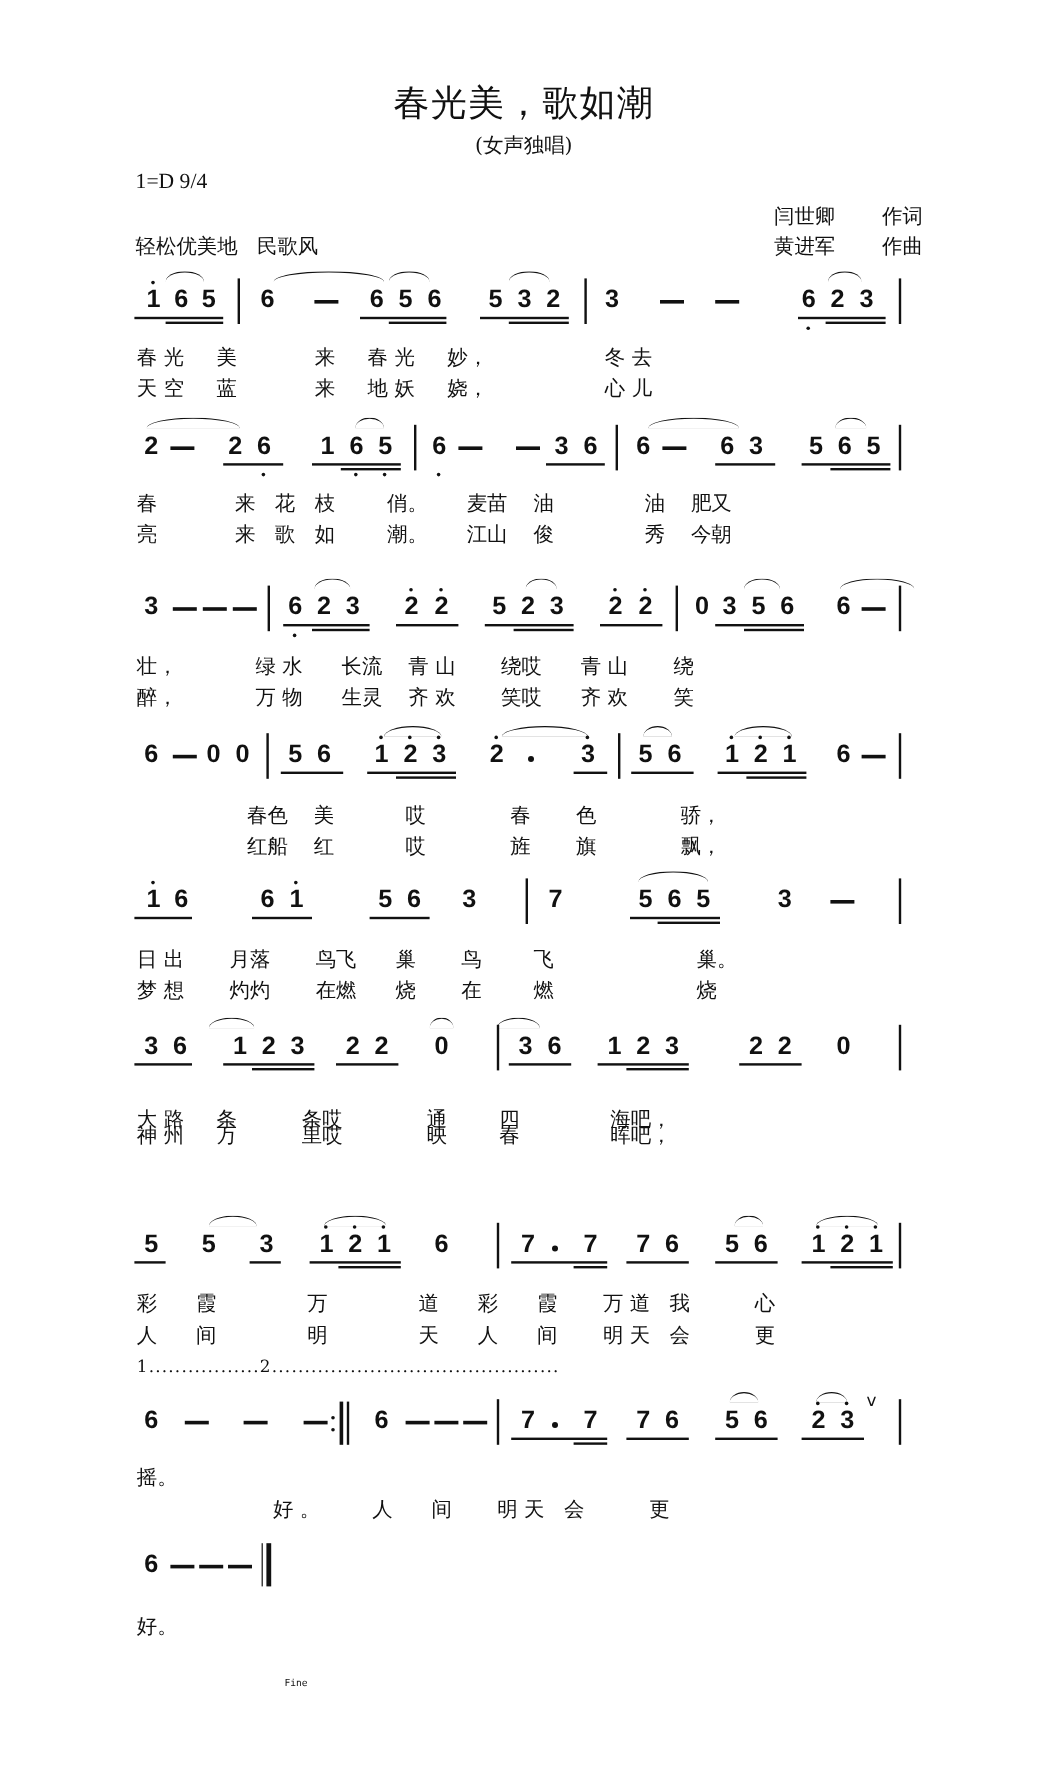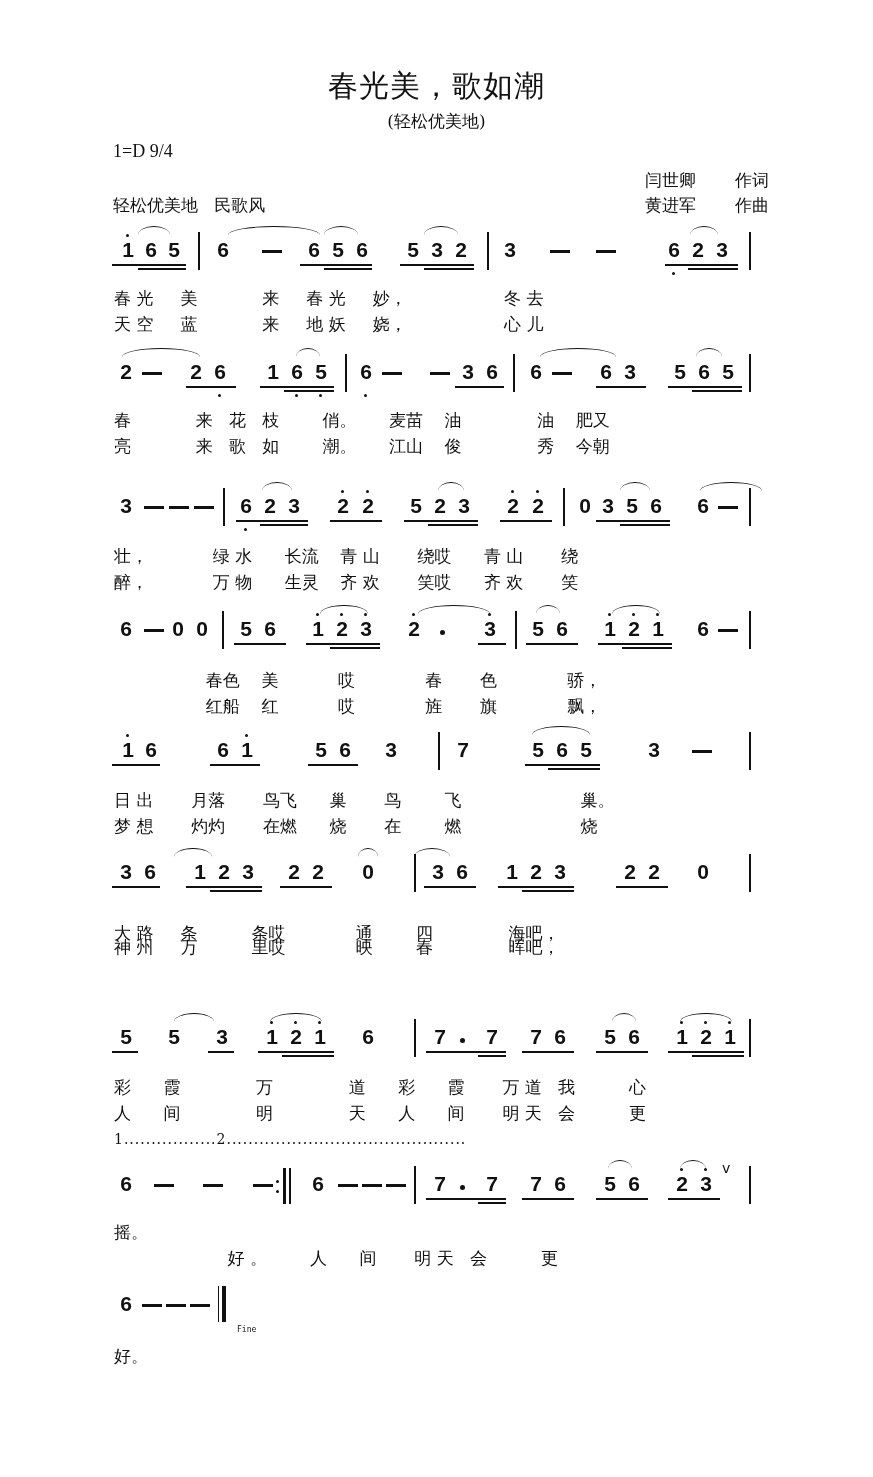--- a/index.html
+++ b/index.html
@@ -21,21 +21,21 @@
   .dot { position:absolute; width:3px; height:3px; background:#111; border-radius:50%; }
   .lyr { position:absolute; font-size:17px; line-height:20px; white-space:pre; }
   .volta { position:absolute; font-size:14px; font-family:"DejaVu Serif",serif; letter-spacing:1px; white-space:pre; }
   .fine { position:absolute; font-size:8px; font-family:"DejaVu Sans Mono",monospace; }
   .breath { position:absolute; font-size:14px; }
 </style>
 </head>
 <body>
 
 <div class="abs title">春光美，歌如潮</div>
-<div class="abs subtitle">(轻松优美地)</div>
+<div class="abs subtitle">(女声独唱)</div>
 <div class="abs key">1=D  9/4</div>
 <div class="abs meta" style="left:113px;top:194px;white-space:pre;">轻松优美地   民歌风</div>
 <div class="abs meta" style="left:645px;top:169px;">闫世卿</div>
 <div class="abs meta" style="left:735px;top:169px;">作词</div>
 <div class="abs meta" style="left:645px;top:194px;font-family:Liberation Serif, serif;">黄进军</div>
 <div class="abs meta" style="left:735px;top:194px;">作曲</div>
 
 <div id="score">
     <div class="note" style="left: 120px; top: 238px;">1</div>
     <div class="dot" style="left: 126px; top: 234px;"></div>
@@ -336,13 +336,13 @@
 
 <div class="abs" style="left:283px;top:1168px;width:3px;height:36px;background:#111;"></div>
 <div class="abs" style="left:289px;top:1168px;width:2px;height:36px;background:#111;"></div>
 <div class="dot" style="left:276px;top:1180px;"></div>
 <div class="dot" style="left:276px;top:1190px;"></div>
 
 <div class="breath" style="left:722px;top:1160px;">v</div>
 
 <div class="abs" style="left:218px;top:1286px;width:1px;height:36px;background:#111;"></div>
 <div class="abs" style="left:222px;top:1286px;width:4px;height:36px;background:#111;"></div>
-<div class="fine" style="left:211px;top:1325px;padding-left:26px;">Fine</div>
+<div class="fine" style="left:211px;top:1398px;padding-left:26px;">Fine</div>
 
 </body></html>

